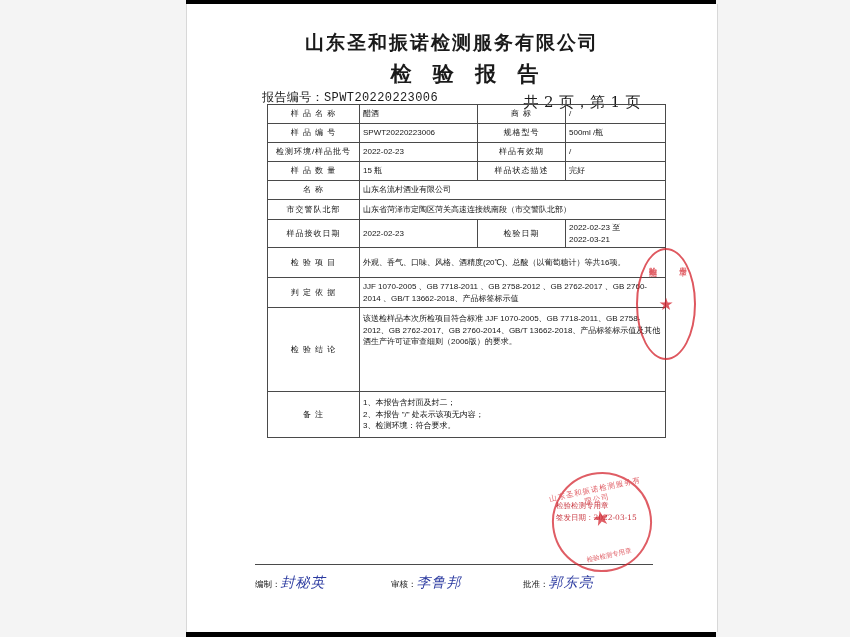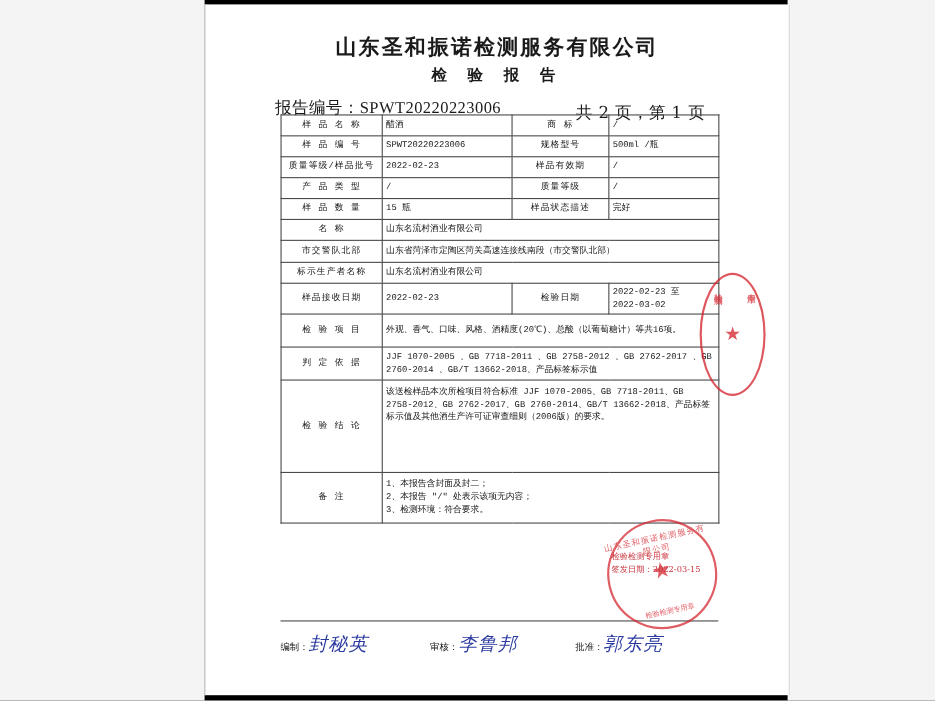--- a/index.html
+++ b/index.html
@@ -47,57 +47,57 @@
     width: 530px;
     text-align: center;
     font-family: "DejaVu Serif", serif;
     font-size: 19px;
     font-weight: bold;
     letter-spacing: 2px;
     color: #1a1a1a;
   }
   .report-title {
     position: absolute;
-    left: 0;
+    left: 16px;
     top: 56px;
     width: 530px;
     text-align: center;
     font-family: "DejaVu Serif", serif;
-    font-size: 14px;
+    font-size: 21px;
     font-weight: bold;
     letter-spacing: 7px;
     color: #1a1a1a;
   }
   .report-no {
     position: absolute;
-    left: 63px;
+    left: 75px;
     top: 85px;
-    font-size: 15px;
+    font-size: 12px;
     color: #1a1a1a;
-    font-family: Liberation Serif, serif;
+    font-family: Liberation Mono, monospace;
     letter-spacing: 0.4px;
   }
   .page-no {
     position: absolute;
     right: 76px;
     top: 89px;
     font-size: 15px;
     color: #1a1a1a;
     font-family: "DejaVu Serif", serif;
     letter-spacing: 0.4px;
   }
 
   table.main {
     position: absolute;
-    left: 68px;
+    left: 80px;
     top: 100px;
     width: 398px;
     border-collapse: collapse;
     table-layout: fixed;
-    font-family: Liberation Mono, monospace;
+    font-family: Liberation Sans, sans-serif;
   }
   table.main td {
     border: 1px solid #4a4a4a;
     font-size: 8px;
     color: #151515;
     padding: 2px 3px;
     line-height: 1.45;
     vertical-align: middle;
   }
   td.lbl {
@@ -128,21 +128,21 @@
     position: absolute;
     white-space: nowrap;
   }
   .f1 { left: 0px; top: 6px; }
   .f2 { left: 136px; top: 6px; }
   .f3 { left: 268px; top: 6px; }
   .sig {
     font-family: "DejaVu Serif", serif;
     font-style: italic;
     color: #2b3aa0;
-    font-size: 17px;
+    font-size: 14px;
     letter-spacing: 1px;
   }
   .footline {
     position: absolute;
     left: 68px;
     top: 560px;
     width: 398px;
     border-top: 1px solid #4a4a4a;
   }
 
@@ -265,57 +265,47 @@
           <td class="lbl">商 标</td>
           <td class="val">/</td>
         </tr>
         <tr class="r-h">
           <td class="lbl">样 品 编 号</td>
           <td class="val">SPWT20220223006</td>
           <td class="lbl">规格型号</td>
           <td class="val">500ml /瓶</td>
         </tr>
         <tr class="r-h">
-          <td class="lbl">质量等级/样品批号</td>
+          <td class="lbl">检测环境/样品批号</td>
           <td class="val">2022-02-23</td>
           <td class="lbl">样品有效期</td>
-          <td class="val">/</td>
-        </tr>
-        <tr class="r-h">
-          <td class="lbl">产 品 类 型</td>
-          <td class="val">/</td>
-          <td class="lbl">质量等级</td>
           <td class="val">/</td>
         </tr>
         <tr class="r-h">
           <td class="lbl">样 品 数 量</td>
           <td class="val">15 瓶</td>
           <td class="lbl">样品状态描述</td>
           <td class="val">完好</td>
         </tr>
 
         <tr class="r-h">
           <td class="lbl">名 称</td>
           <td class="val" colspan="3">山东名流村酒业有限公司</td>
         </tr>
         <tr class="r-h2">
           <td class="lbl">市交警队北部</td>
           <td class="val" colspan="3">山东省菏泽市定陶区菏关高速连接线南段（市交警队北部）</td>
-        </tr>
-        <tr class="r-h">
-          <td class="lbl">标示生产者名称</td>
-          <td class="val" colspan="3">山东名流村酒业有限公司</td>
         </tr>
 
         <tr style="height:26px">
           <td class="lbl">样品接收日期</td>
           <td class="val">2022-02-23</td>
           <td class="lbl">检验日期</td>
           <td class="val" style="white-space:pre-line">2022-02-23 至
-2022-03-02</td>
+2022-03-21</td>
         </tr>
 
         <tr style="height:30px">
           <td class="lbl">检 验 项 目</td>
           <td class="val-left" colspan="3">外观、香气、口味、风格、酒精度(20℃)、总酸（以葡萄糖计）等共16项。</td>
         </tr>
         <tr style="height:30px">
           <td class="lbl">判 定 依 据</td>
           <td class="val-left" colspan="3">JJF 1070-2005 、GB 7718-2011 、GB 2758-2012 、GB 2762-2017 、GB 2760-2014 、GB/T 13662-2018、产品标签标示值</td>
         </tr>

